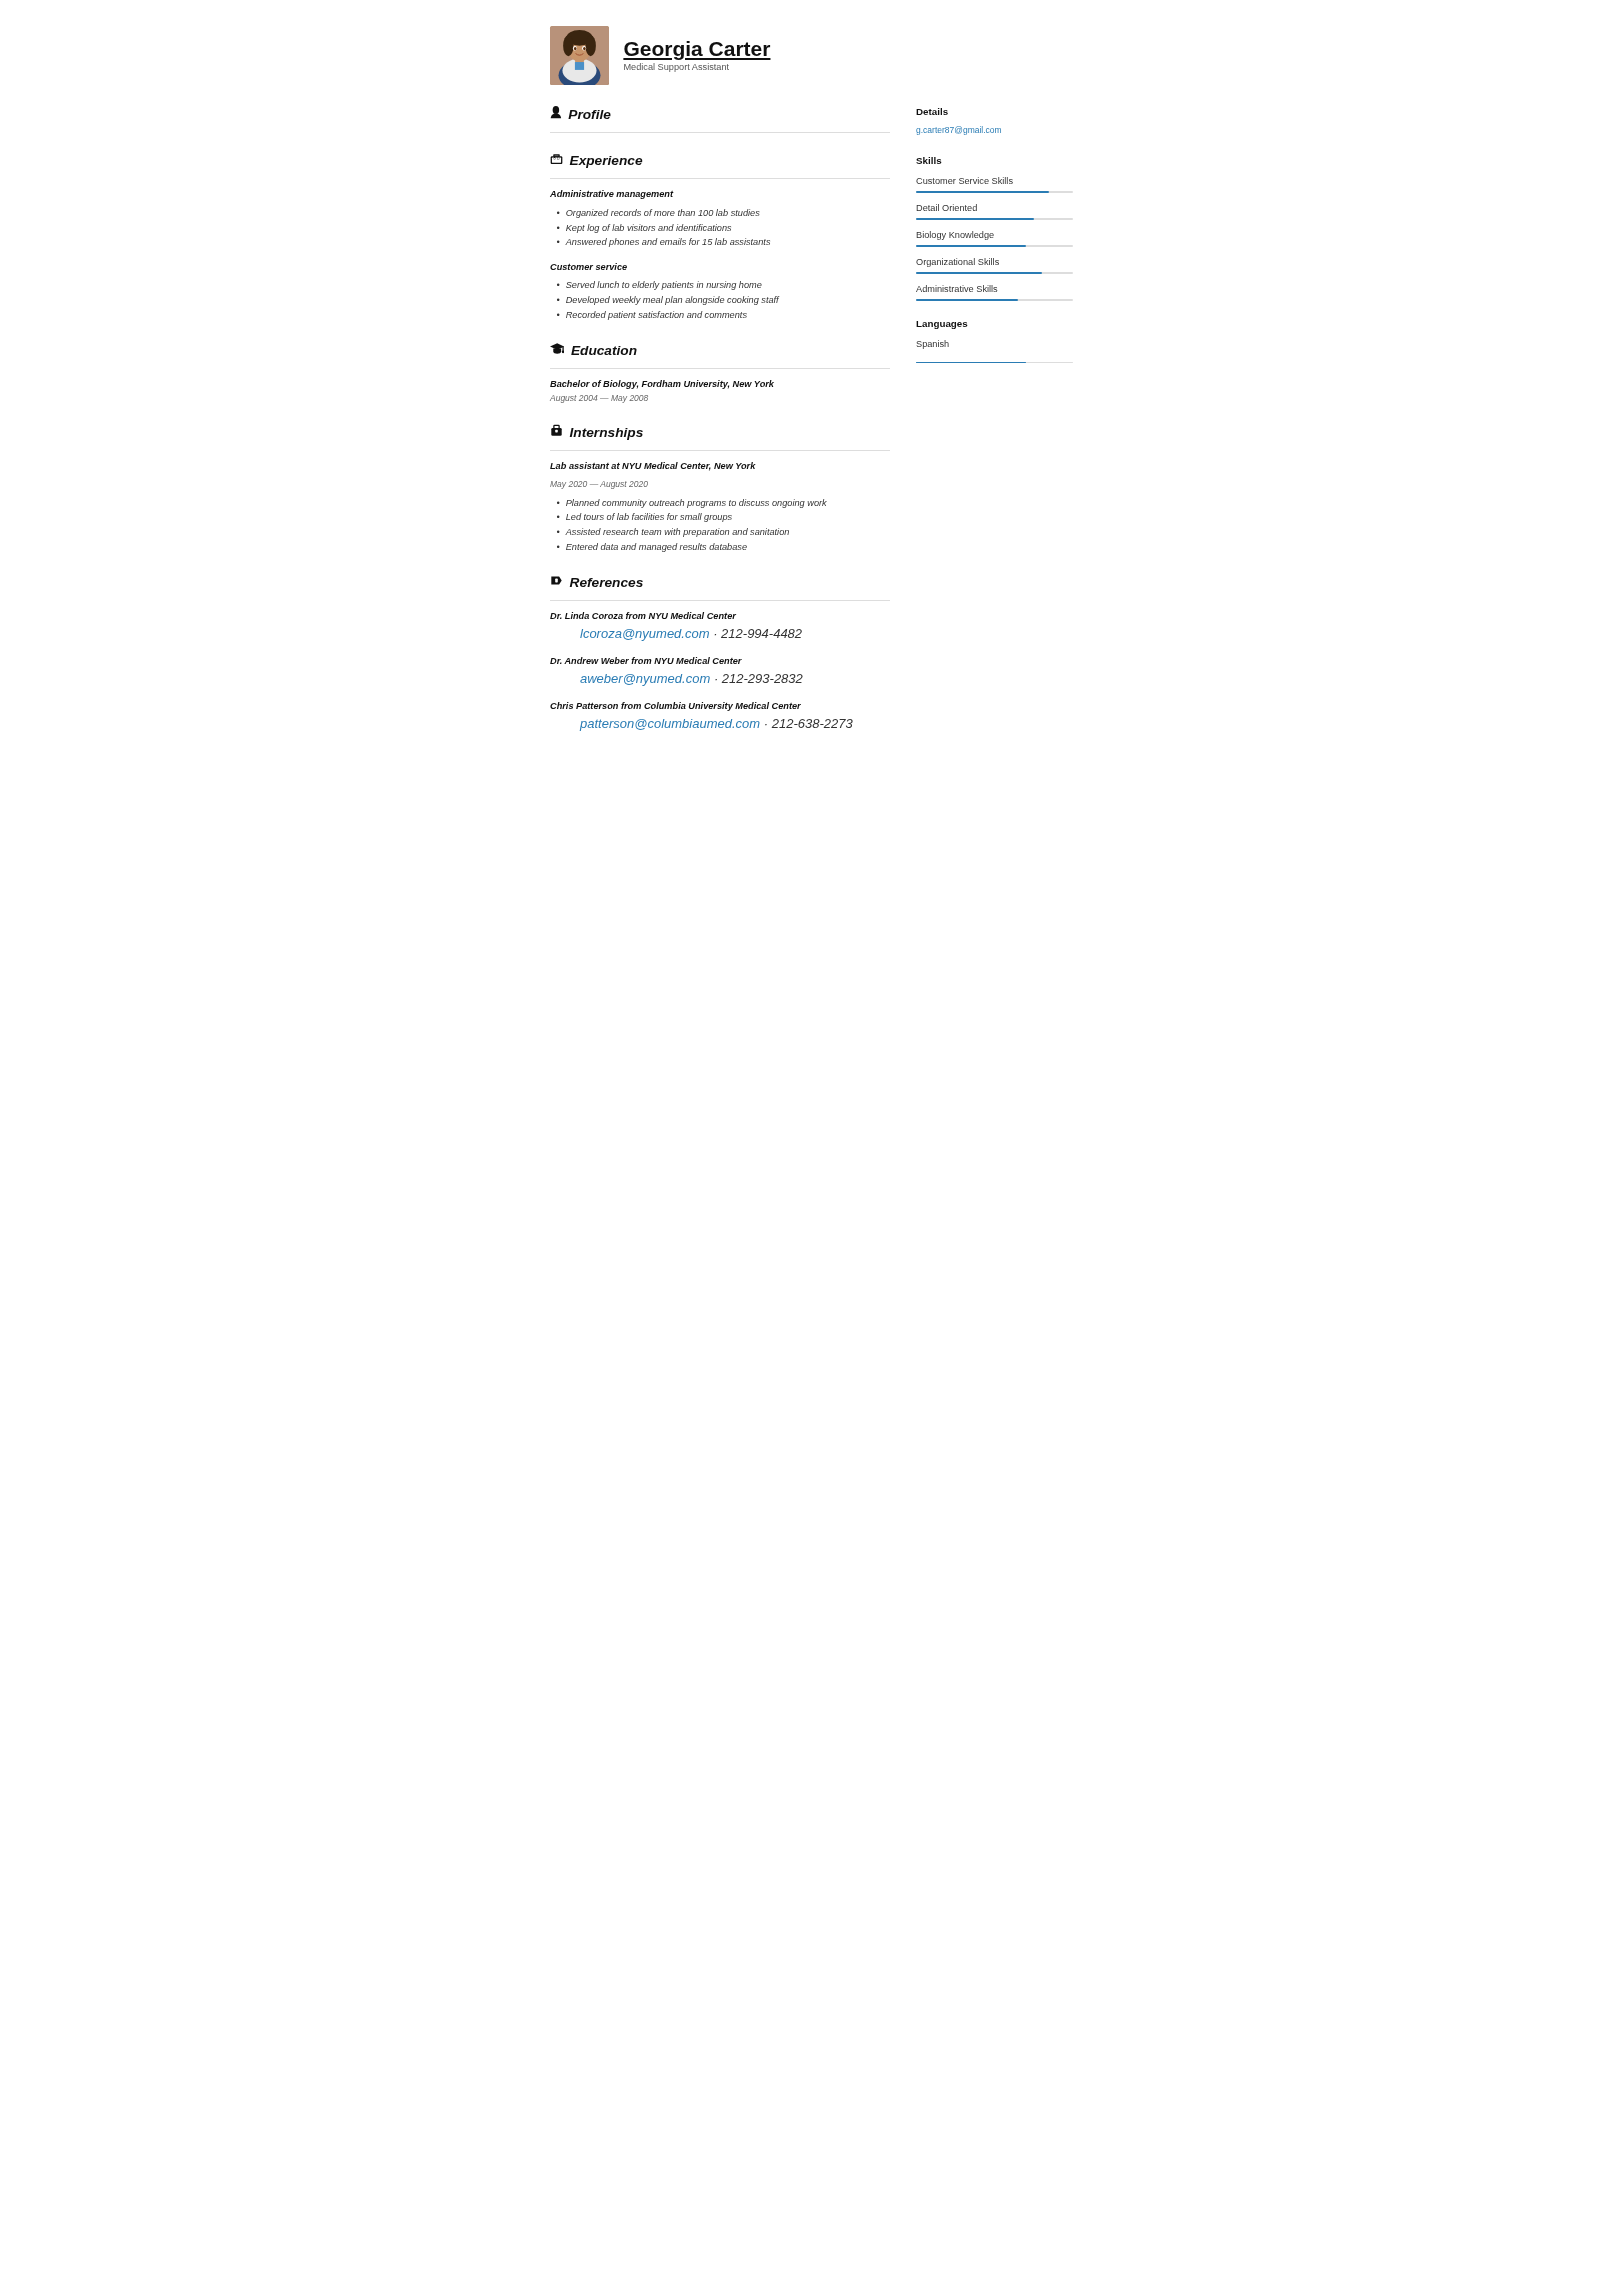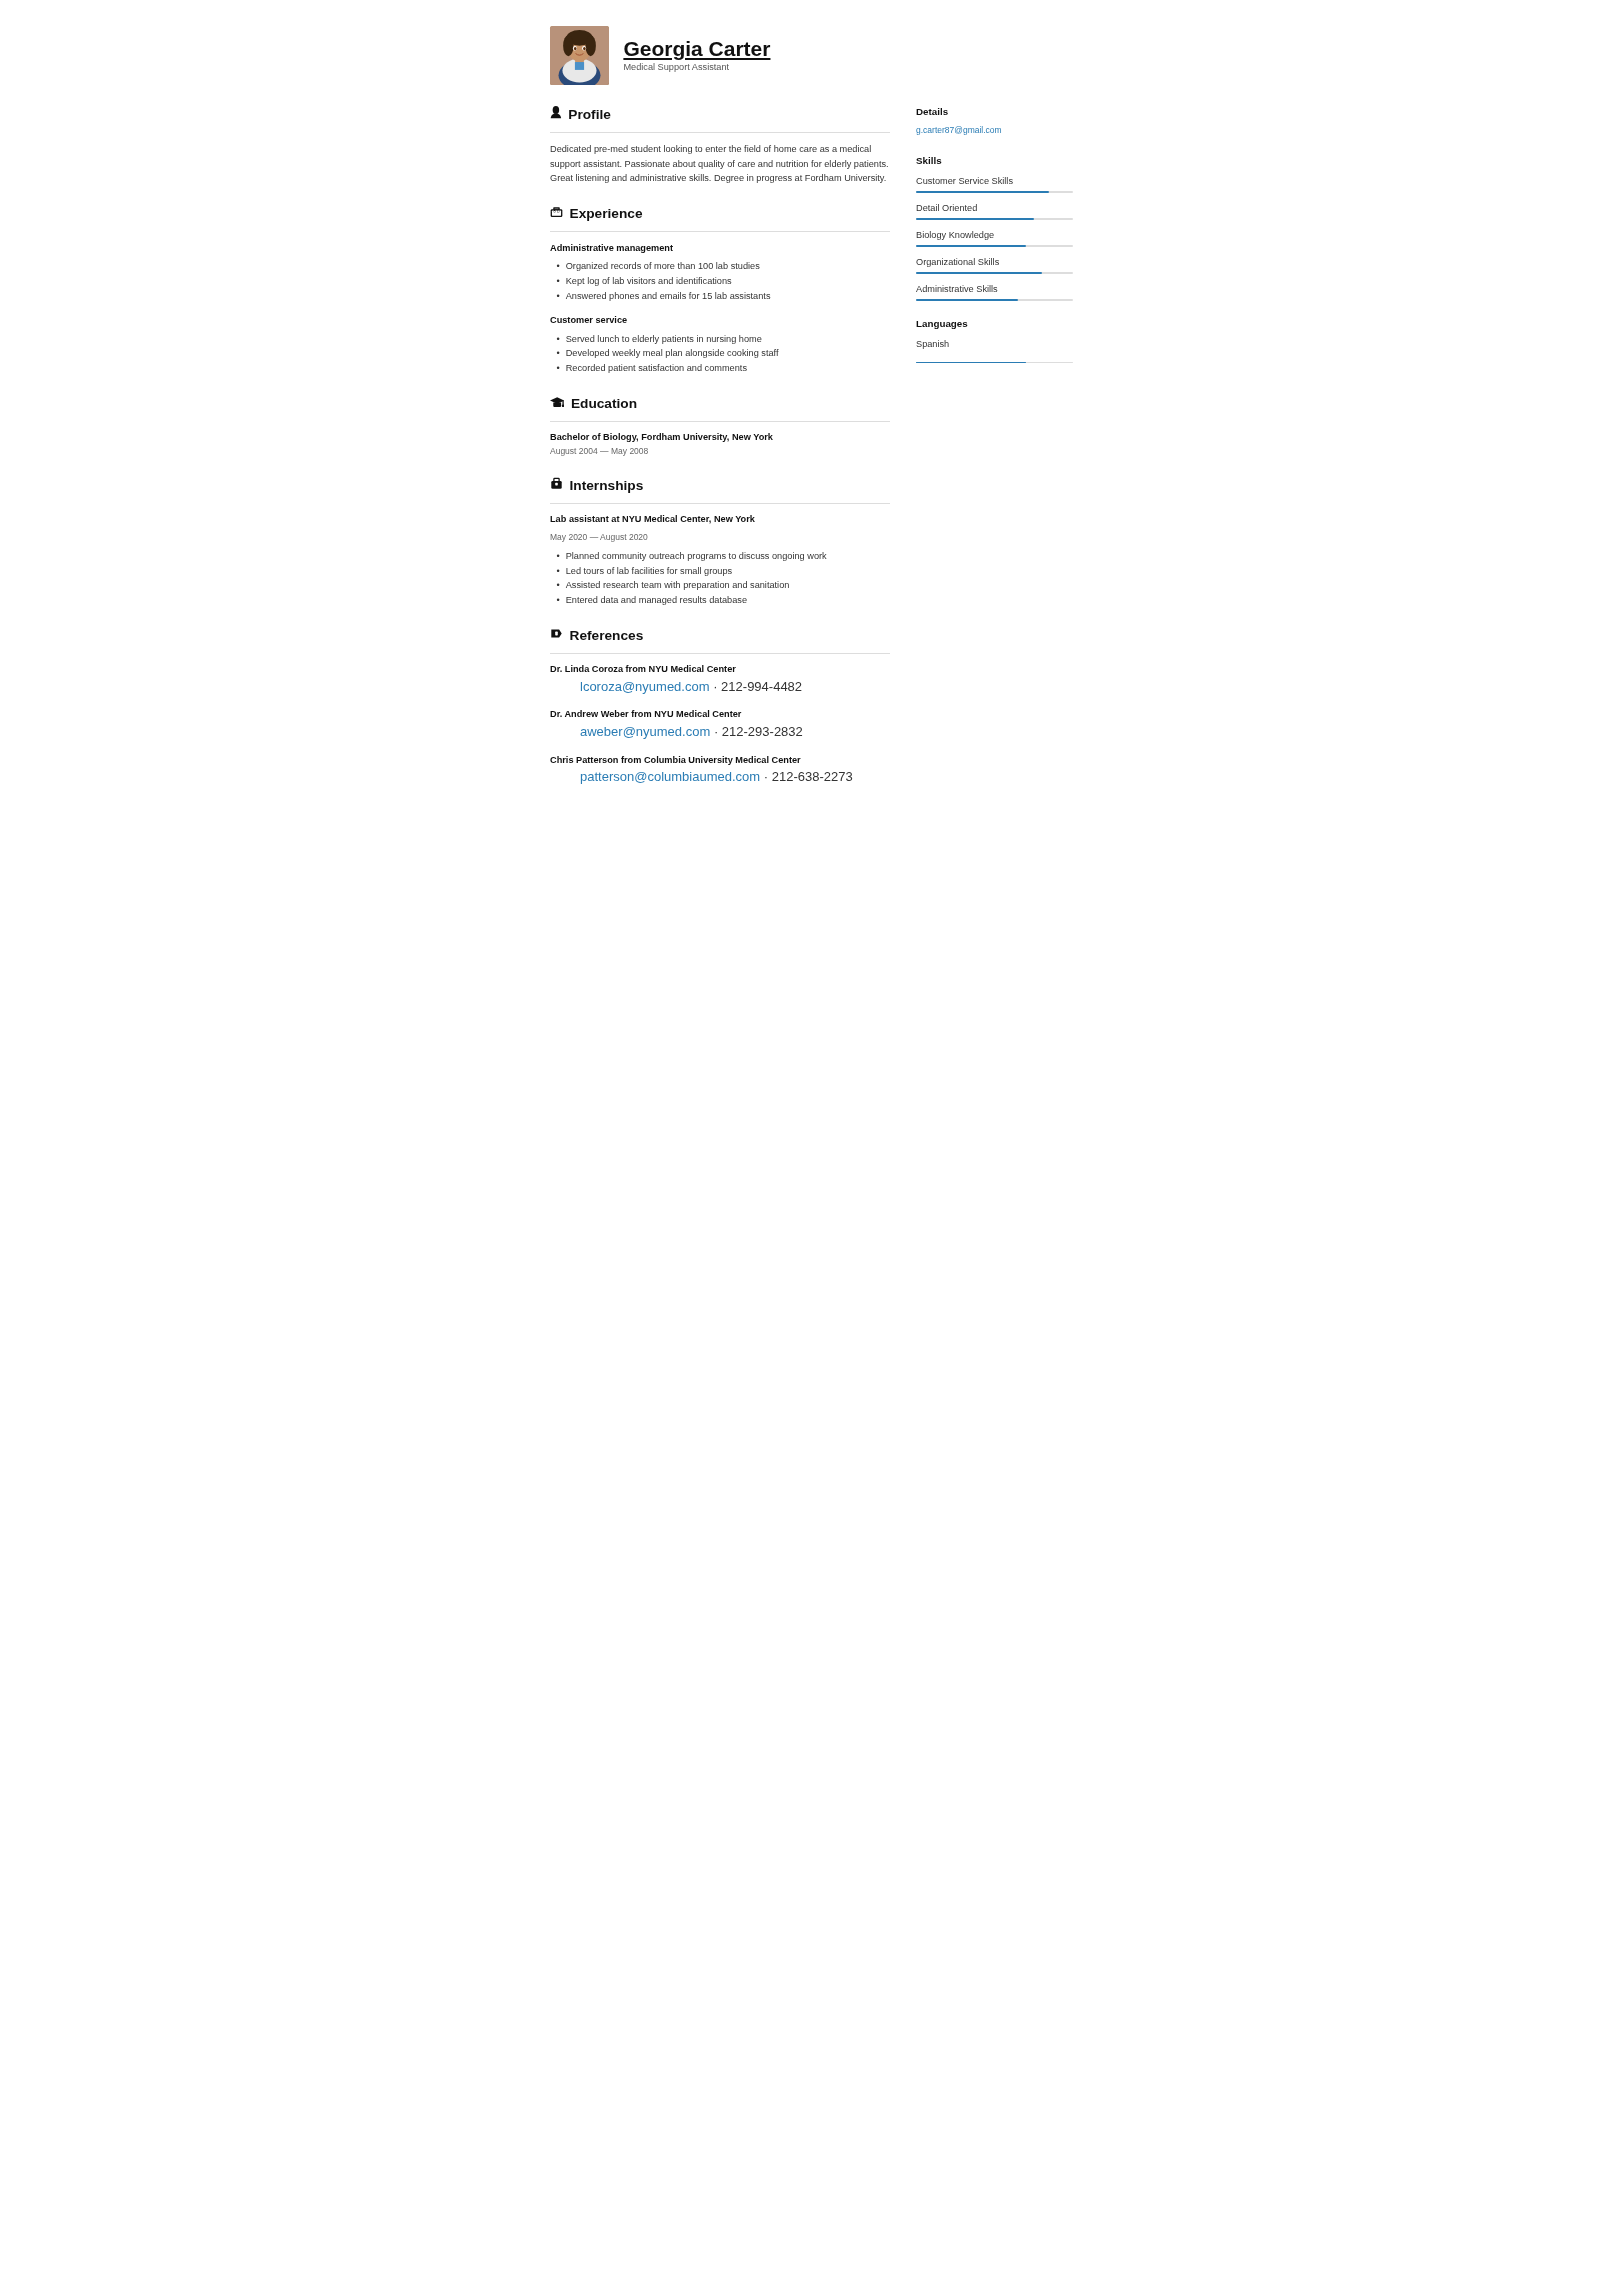--- a/index.html
+++ b/index.html
@@ -59,20 +59,21 @@
       flex: 1;
       min-width: 0;
     }
     .side-col {
       width: 157px;
       flex-shrink: 0;
     }
     
     .section {
       margin-bottom: 18.3px;
+      font-style: italic;
     }
     .section-title {
       display: flex;
       align-items: center;
       font-size: 13.7px;
       font-weight: 700;
       color: #111;
       margin-bottom: 6.5px;
       gap: 6.5px;
     }
@@ -246,21 +247,20 @@
         <div class="section-title">
           <span class="section-icon">
             <svg width="11.8" height="13" viewBox="0 0 18 20" fill="none" xmlns="http://www.w3.org/2000/svg">
               <ellipse cx="9" cy="6" rx="5" ry="6" fill="#111"></ellipse>
               <path d="M1 19c0-4.4 3.6-8 8-8s8 3.6 8 8" fill="#111"></path>
             </svg>
           </span>
           <span>Profile</span>
         </div>
         <hr class="section-divider">
-        <p class="profile-text">Dedicated pre-med student looking to enter the field of home care as a medical support assistant. Passionate about quality of care and nutrition for elderly patients. Great listening and administrative skills. Degree in progress at Fordham University.</p>
       </div>
 
       <div class="section">
         <div class="section-title">
           <span class="section-icon">
             <svg width="13" height="11.8" viewBox="0 0 20 18" fill="none" xmlns="http://www.w3.org/2000/svg">
               <rect x="1" y="5" width="18" height="12" rx="2" fill="#111"></rect>
               <rect x="3" y="7" width="14" height="8" rx="1" fill="#fff"></rect>
               <rect x="6" y="7" width="2" height="3" fill="#fff" stroke="#111" stroke-width="0.5"></rect>
               <rect x="12" y="7" width="2" height="3" fill="#fff" stroke="#111" stroke-width="0.5"></rect>

